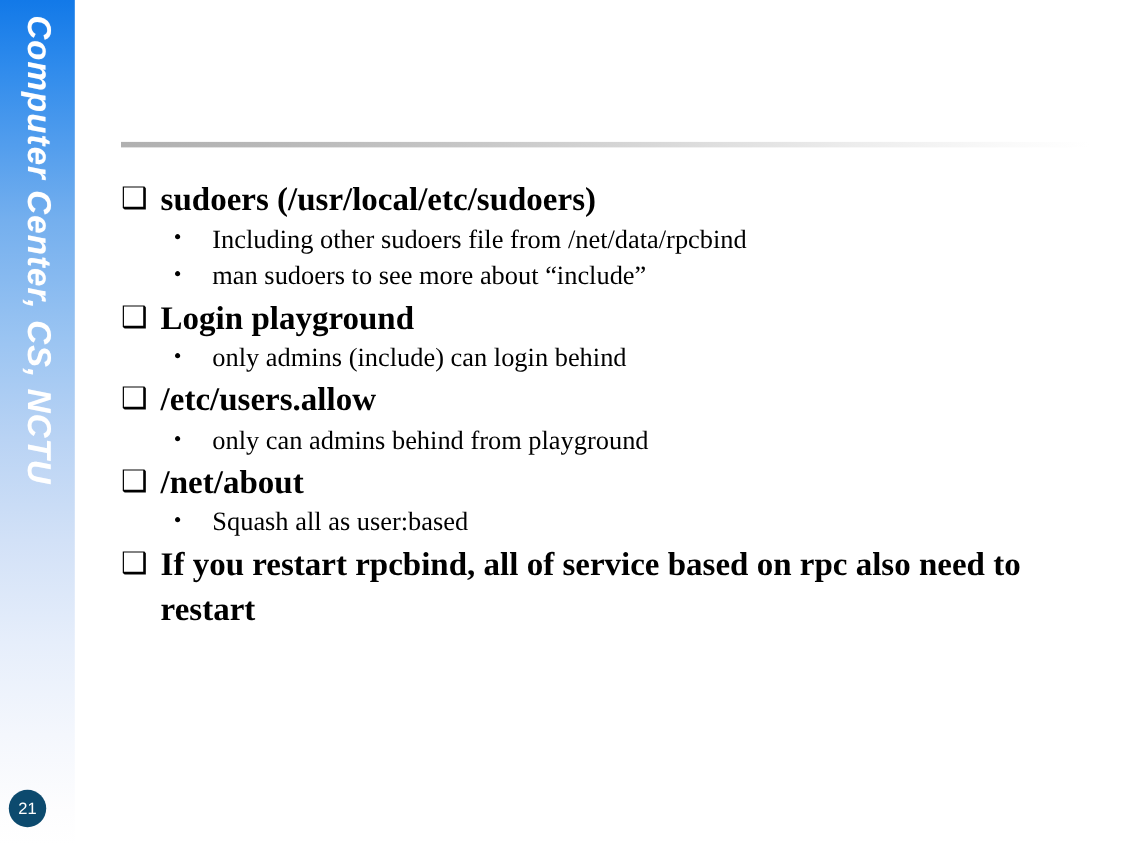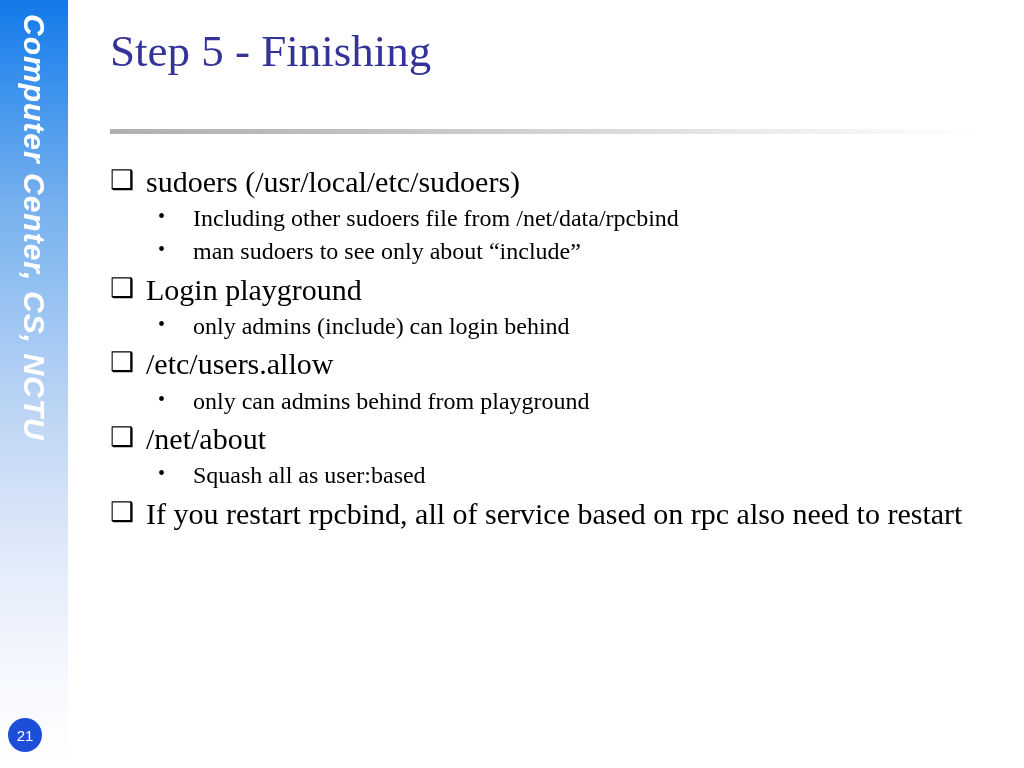--- a/index.html
+++ b/index.html
@@ -52,21 +52,21 @@
   }
 
   
   #page-badge {
     position: absolute;
     left: 8px;
     top: 718px;
     width: 34px;
     height: 34px;
     border-radius: 50%;
-    background: #1d4ed8;
+    background: #0c4a6e;
     color: #ffffff;
     font-family: "Liberation Sans", "DejaVu Sans", sans-serif;
     font-size: 15px;
     display: flex;
     align-items: center;
     justify-content: center;
     line-height: 1;
   }
 
   
@@ -118,20 +118,21 @@
   }
   .lvl1 .marker {
     flex: 0 0 auto;
     width: 36px;
     font-size: 27px;
     line-height: 1.34;
     color: #000000;
   }
   .lvl1 .text {
     flex: 1 1 auto;
+    font-weight: bold;
   }
 
   .lvl2 {
     display: flex;
     align-items: flex-start;
     color: #000000;
     font-family: "Liberation Serif", "DejaVu Serif", serif;
     font-size: 24px;
     line-height: 1.32;
     margin: 0 0 1px 0;
@@ -157,38 +158,37 @@
 <div id="slide">
 
   <div id="sidebar">
     <div id="sidebar-label">Computer Center, CS, NCTU</div>
   </div>
 
   <div id="page-badge">
     <span>21</span>
   </div>
 
-  <div id="title">Step 5 - Finishing</div>
 
   <div id="divider"></div>
 
   <div id="content">
 
     <div class="group">
       <div class="lvl1">
         <span class="marker">❑</span>
         <span class="text">sudoers (/usr/local/etc/sudoers)</span>
       </div>
       <div class="lvl2">
         <span class="marker">•</span>
         <span class="text">Including other sudoers file from /net/data/rpcbind</span>
       </div>
       <div class="lvl2">
         <span class="marker">•</span>
-        <span class="text">man sudoers to see only about “include”</span>
+        <span class="text">man sudoers to see more about “include”</span>
       </div>
     </div>
 
     <div class="group">
       <div class="lvl1">
         <span class="marker">❑</span>
         <span class="text">Login playground</span>
       </div>
       <div class="lvl2">
         <span class="marker">•</span>

